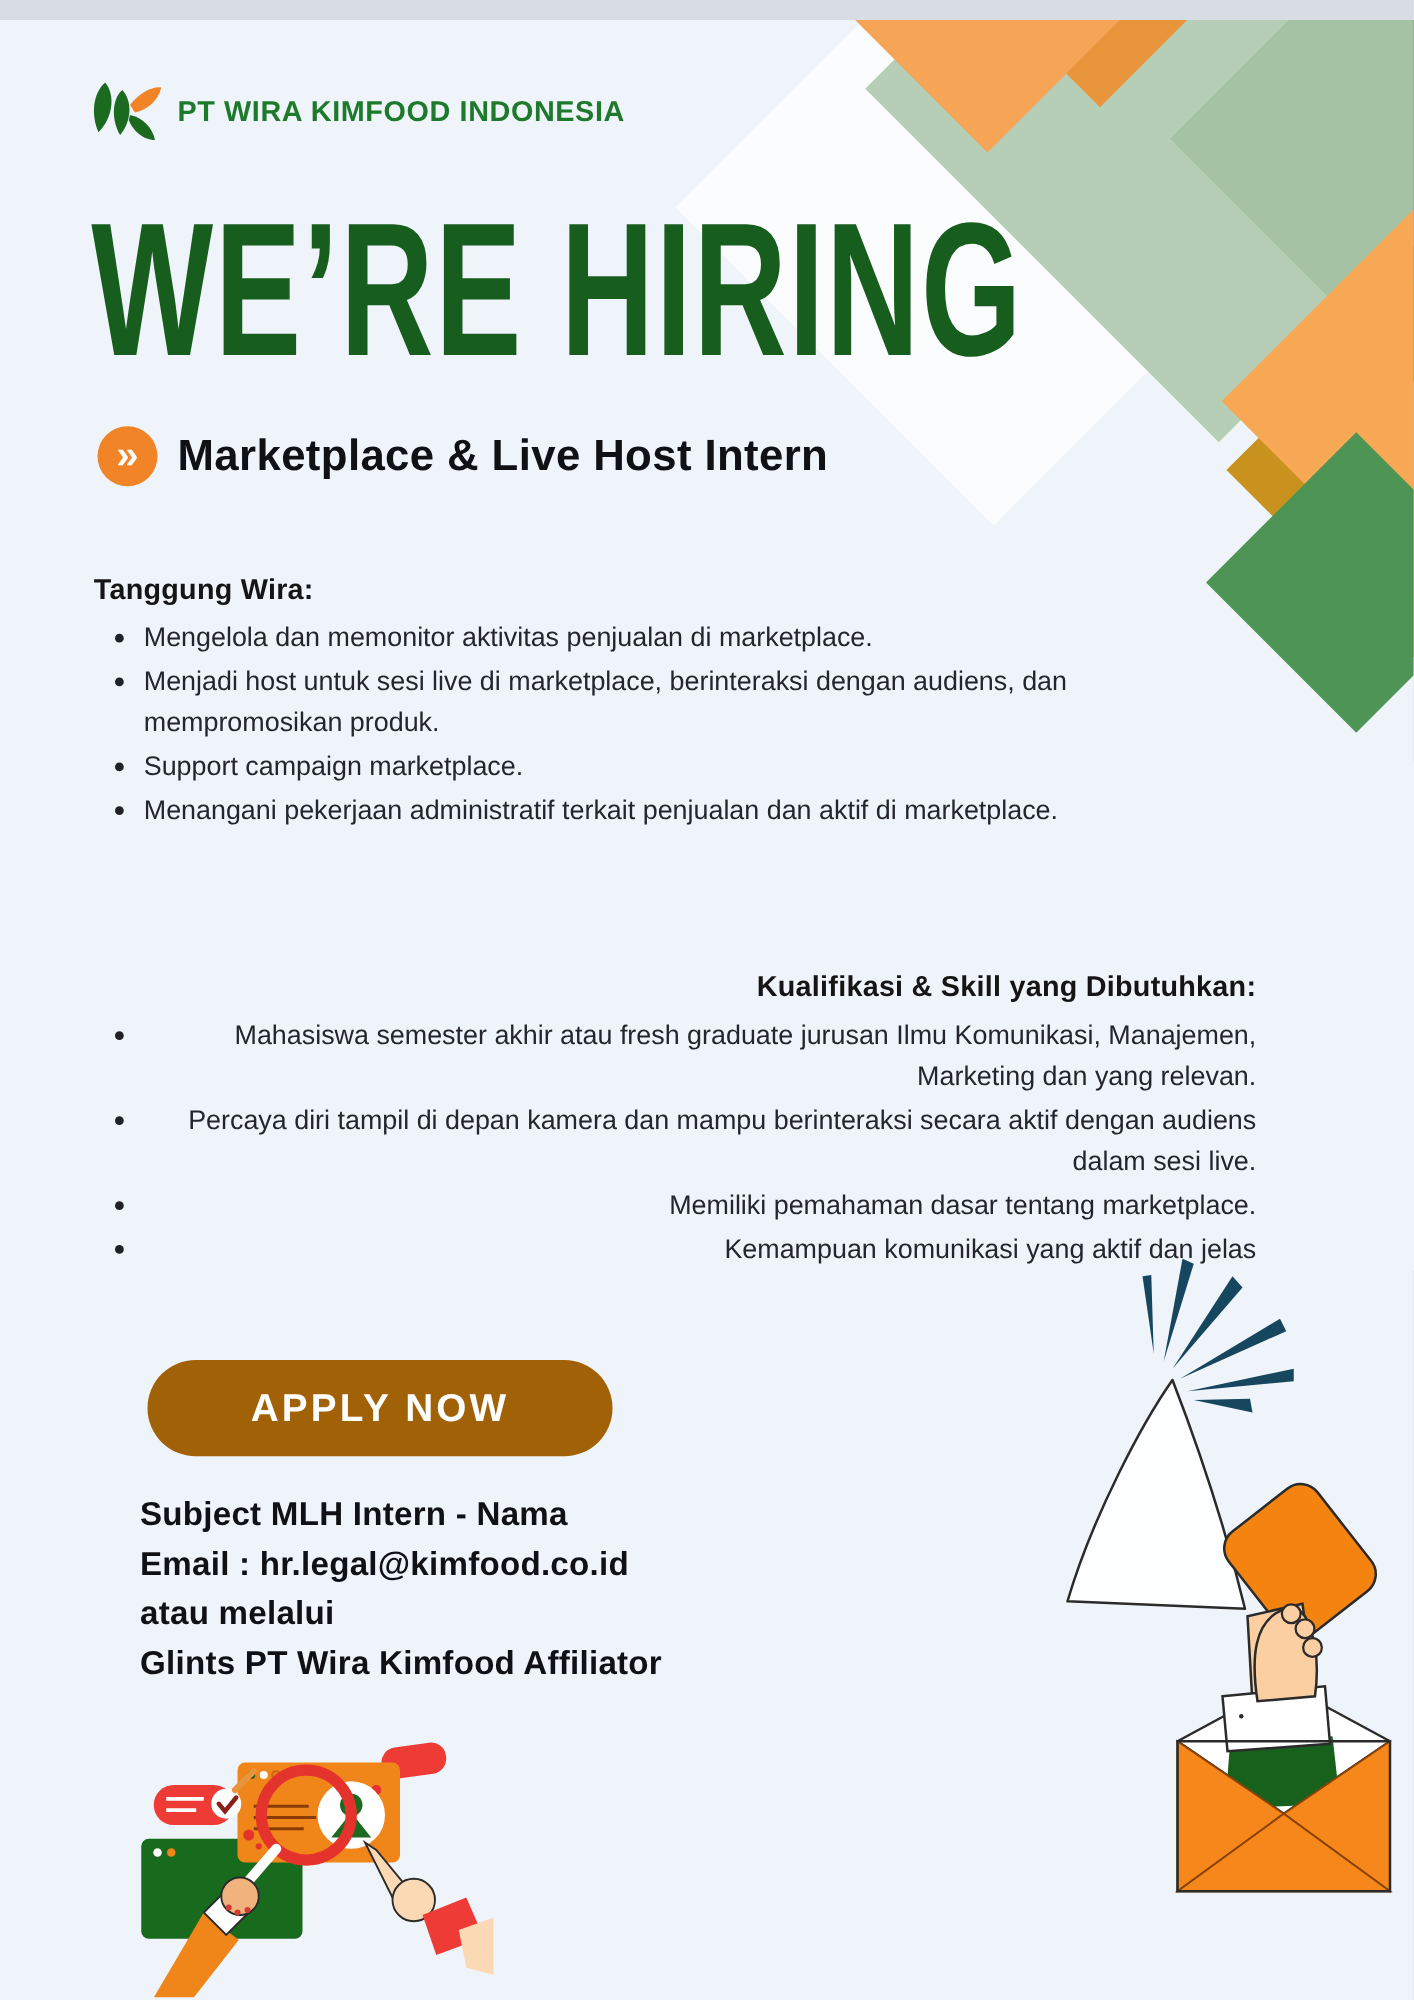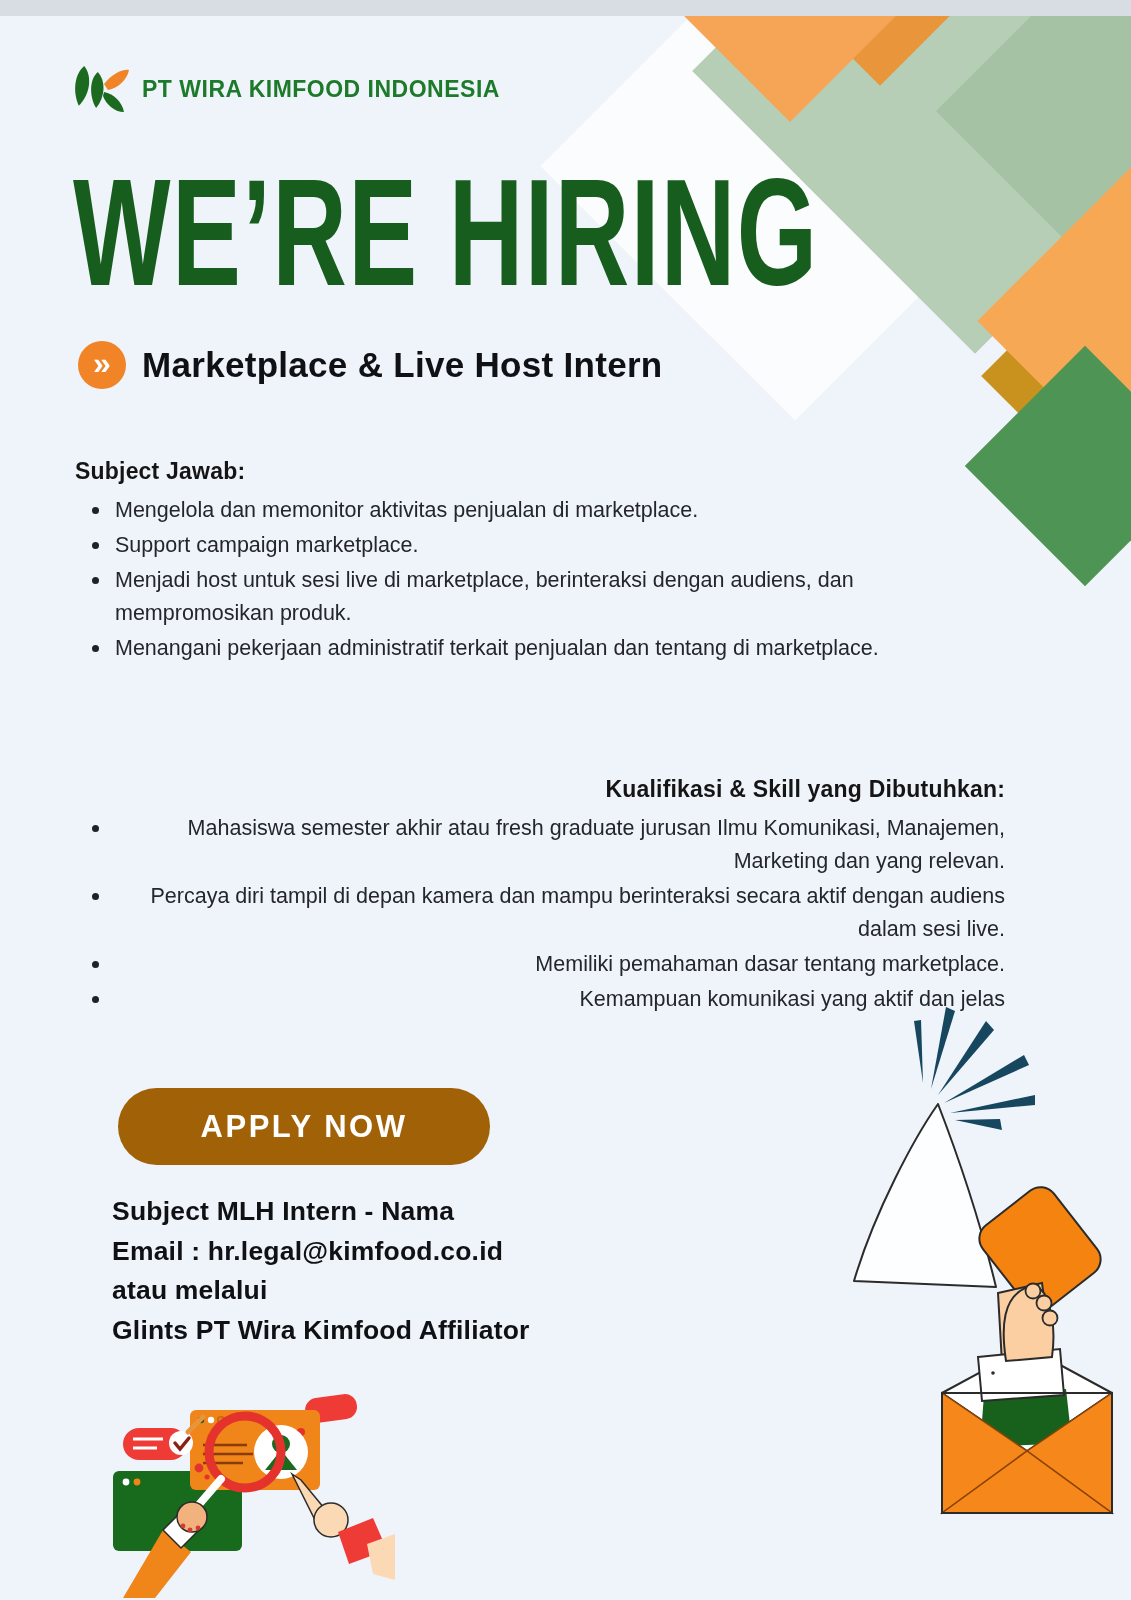--- a/index.html
+++ b/index.html
@@ -98,26 +98,26 @@
     <div class="hero-title">WE’RE HIRING</div>
 
     <div class="position-row">
       <div class="chev-badge">
         <span>»</span>
       </div>
       <div class="position-title">Marketplace &amp; Live Host Intern</div>
     </div>
 
     <div class="section section-1">
-      <h3>Subject Jawab:</h3>
+      <h3>Tanggung Wira:</h3>
       <ul>
         <li>Mengelola dan memonitor aktivitas penjualan di marketplace.</li>
+        <li>Menjadi host untuk sesi live di marketplace, berinteraksi dengan audiens, dan mempromosikan produk.</li>
         <li>Support campaign marketplace.</li>
-        <li>Menjadi host untuk sesi live di marketplace, berinteraksi dengan audiens, dan mempromosikan produk.</li>
-        <li>Menangani pekerjaan administratif terkait penjualan dan tentang di marketplace.</li>
+        <li>Menangani pekerjaan administratif terkait penjualan dan aktif di marketplace.</li>
       </ul>
     </div>
 
     <div class="section section-2">
       <h3>Kualifikasi &amp; Skill yang Dibutuhkan:</h3>
       <ul>
         <li>Mahasiswa semester akhir atau fresh graduate jurusan Ilmu Komunikasi, Manajemen, Marketing dan yang relevan.</li>
         <li>Percaya diri tampil di depan kamera dan mampu berinteraksi secara aktif dengan audiens dalam sesi live.</li>
         <li>Memiliki pemahaman dasar tentang marketplace.</li>
         <li>Kemampuan komunikasi yang aktif dan jelas</li>

